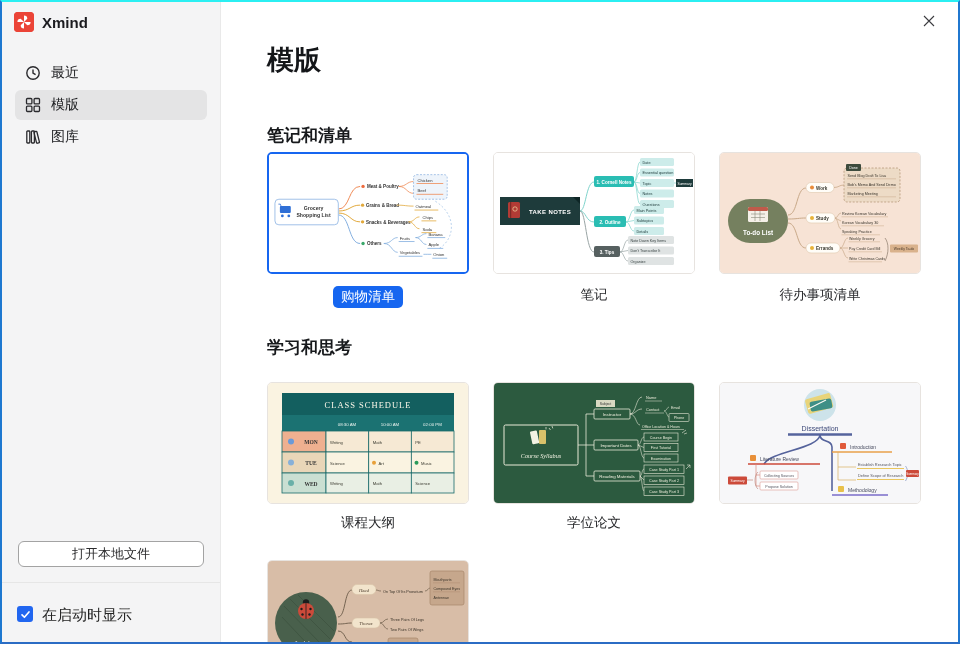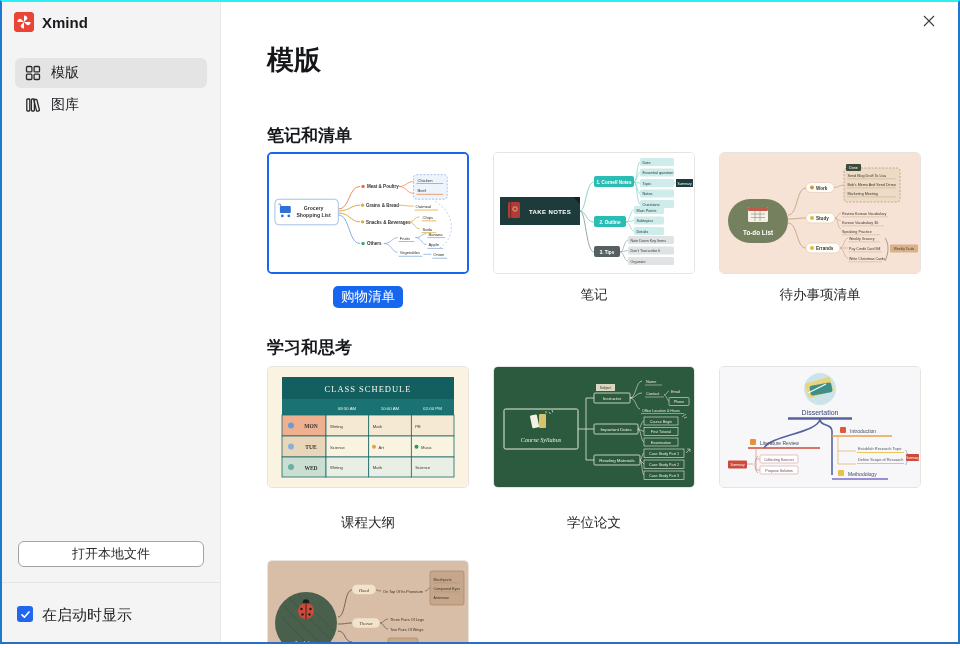--- a/index.html
+++ b/index.html
@@ -51,20 +51,29 @@
             <path d="M10 10 L16.6 10 A3.3 3.3 0 0 1 13.3 13.3 Z"></path>
             <path d="M10 10 L10 16.6 A3.3 3.3 0 0 1 6.7 13.3 Z"></path>
             <path d="M10 10 L3.4 10 A3.3 3.3 0 0 1 6.7 6.7 Z"></path>
           </g>
           </svg>
       </div>
       <span class="app-title">Xmind</span>
     </div>
 
     <div class="nav">
+      <div class="nav-item">
+        <span class="nav-ic">
+          <svg viewBox="0 0 16 16" width="16" height="16" fill="none" stroke="#2a2a2e" stroke-width="1.4">
+            <circle cx="8" cy="8" r="6.2"></circle>
+              <path d="M8 4.5 V8 L10.6 9.6"></path>
+            </svg>
+        </span>
+        <span>最近</span>
+      </div>
       <div class="nav-item selected">
         <span class="nav-ic">
           <svg viewBox="0 0 16 16" width="16" height="16" fill="none" stroke="#2a2a2e" stroke-width="1.3">
             <rect x="1.5" y="1.5" width="5.4" height="5.4" rx="1"></rect>
               <rect x="9.1" y="1.5" width="5.4" height="5.4" rx="1"></rect>
             <rect x="1.5" y="9.1" width="5.4" height="5.4" rx="1"></rect>
               <rect x="9.1" y="9.1" width="5.4" height="5.4" rx="1"></rect>
             </svg>
         </span>
         <span>模版</span>
@@ -271,21 +280,21 @@
     </div>
 
     <div class="label-row" style="top:284px;">
       <div class="label-slot"><span class="pill">购物清单</span></div>
       <div class="label-slot">笔记</div>
       <div class="label-slot">待办事项清单</div>
     </div>
 
     <div class="sec-h" style="top:334px;">学习和思考</div>
 
-    <div class="row" style="top:364px;text-align:center;">
+    <div class="row" style="top:380px;text-align:center;">
 
       <div class="card">
         <svg viewBox="0 0 200 120" preserveAspectRatio="none">
           <rect width="200" height="120" fill="#faf3e1"></rect>
           <rect x="14" y="10" width="172" height="22" fill="#135f5f"></rect>
           <text x="100" y="24.5" font-size="8.5" fill="#fdf8ea" text-anchor="middle" letter-spacing="1" class="serif">CLASS SCHEDULE</text>
           <rect x="14" y="32" width="172" height="16" fill="#1b7272"></rect>
           <text x="79" y="42.5" font-size="4.4" fill="#e8f2ee" text-anchor="middle">08:30 AM</text>
           <text x="122" y="42.5" font-size="4.4" fill="#e8f2ee" text-anchor="middle">10:00 AM</text>
           <text x="164.5" y="42.5" font-size="4.4" fill="#e8f2ee" text-anchor="middle">02:00 PM</text>

